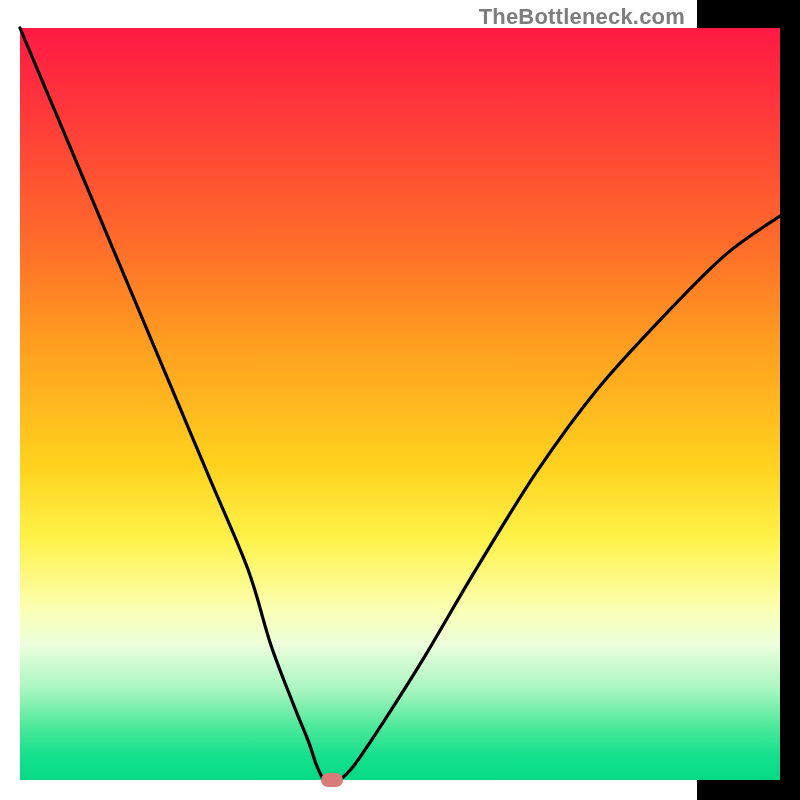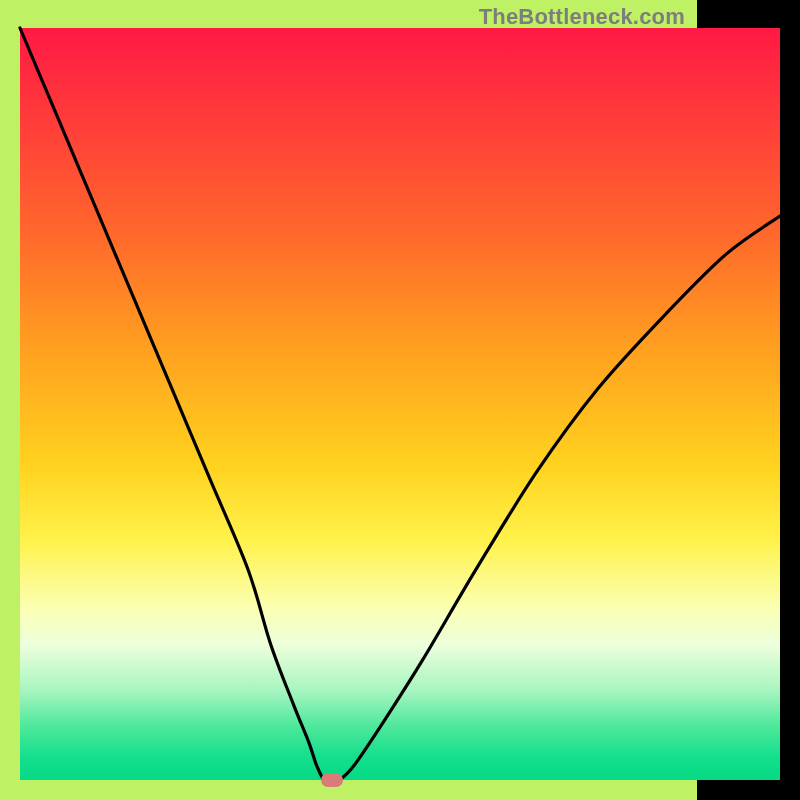--- a/index.html
+++ b/index.html
@@ -8,21 +8,21 @@
     width: 800px;
     height: 800px;
     overflow: hidden;
     background: #000;
     font-family: Arial, Helvetica, sans-serif;
   }
   .frame {
     position: relative;
     width: 697px;
     height: 800px;
-    background: #bef264;
+    background: #ffffff;
   }
   .plot {
     position: absolute;
     left: 20px;
     top: 28px;
     width: 760px;
     height: 752px;
     background: linear-gradient(to bottom,
       #ff1944 0%,
       #ff3b3a 12%,

